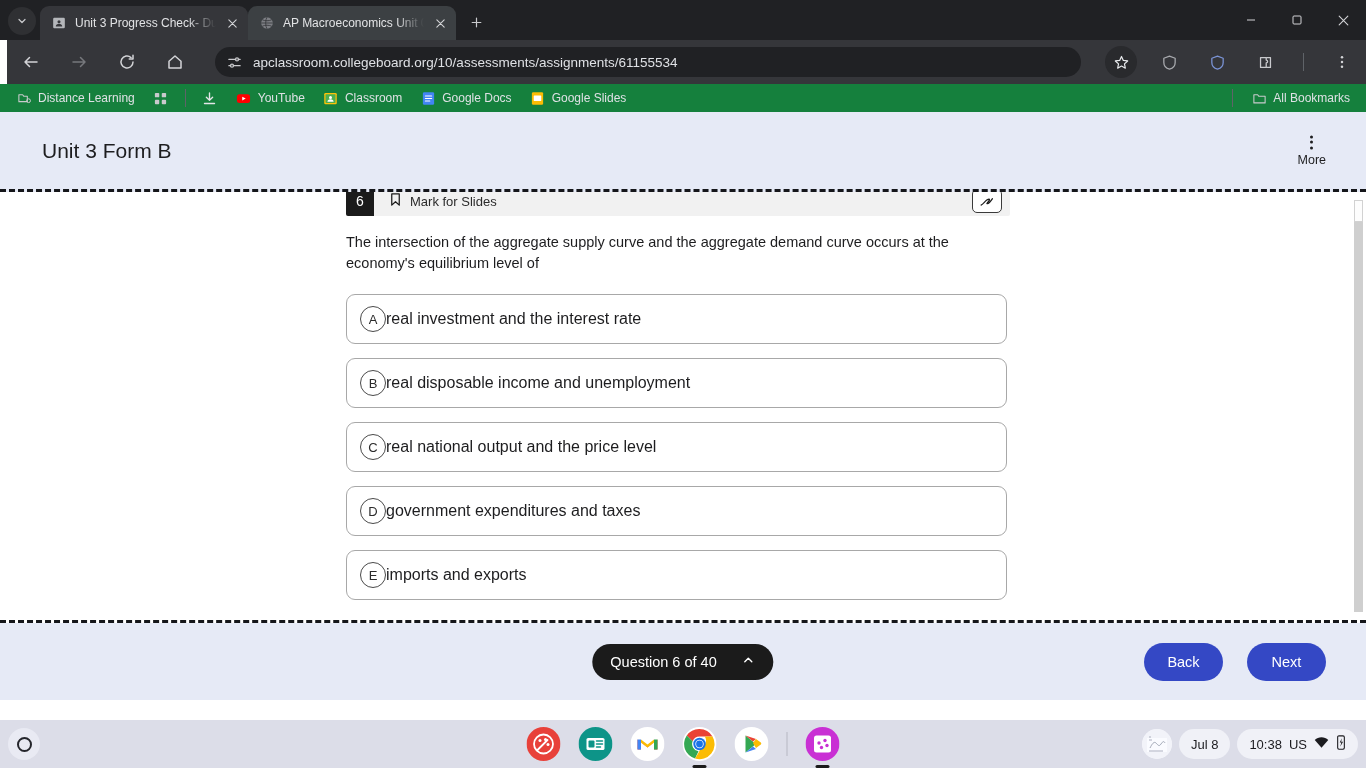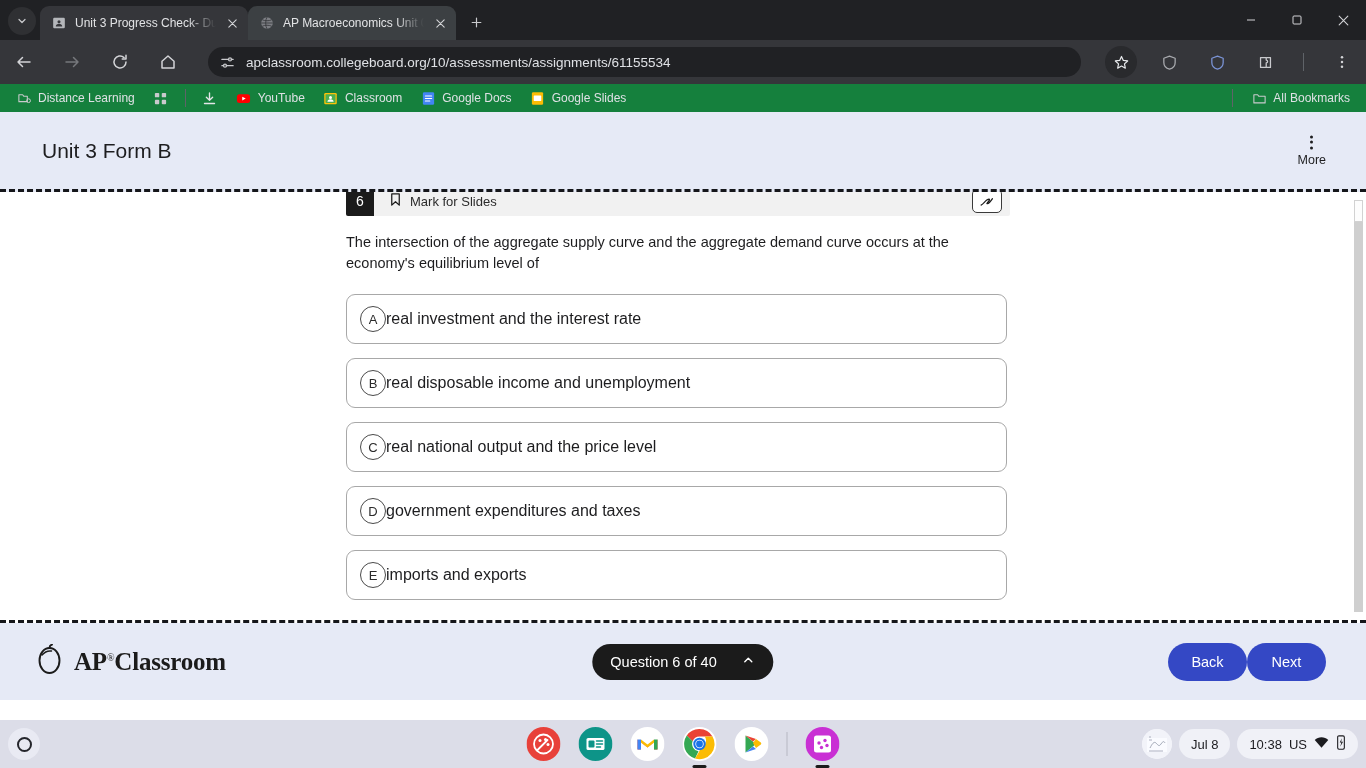--- a/index.html
+++ b/index.html
@@ -34,21 +34,21 @@
     flex: 1; -webkit-mask-image: linear-gradient(to right,#000 80%,transparent 100%);
             mask-image: linear-gradient(to right,#000 80%,transparent 100%);
   }
   .tab-close { width: 16px; height: 16px; flex: none; display:flex;align-items:center;justify-content:center;}
   .tab-newbtn { width: 28px; height: 28px; margin: 0 0 4px 6px; border-radius: 50%;
                 display:flex;align-items:center;justify-content:center; flex:none;}
   .winctl { position: absolute; right: 0; top: 0; height: 40px; display: flex; align-items: center; }
   .winctl div { width: 46px; height: 40px; display: flex; align-items: center; justify-content: center; }
 
   
-  .toolbar { height: 44px; background: #35363a; display: flex; align-items: center; padding: 0 8px; gap: 16px; }
+  .toolbar { height: 44px; background: #35363a; display: flex; align-items: center; padding: 0 8px; gap: 16px; margin-left: 7px; }
   .tb-btn { width: 32px; height: 32px; border-radius: 50%; display:flex;align-items:center;justify-content:center; flex:none;}
   .omnibox {
     flex: 1; height: 30px; background: #202124; border-radius: 16px; margin: 0 8px;
     display: flex; align-items: center; padding: 0 12px 0 8px; gap: 8px; min-width: 0;
   }
   .omni-icon { width: 22px; height: 22px; border-radius:50%; display:flex;align-items:center;justify-content:center; flex:none;}
   .omni-url { font-size: 13.5px; color: #dfe1e5; white-space: nowrap; overflow: hidden; flex: 1; }
   .tb-star { width: 32px; height: 32px; border-radius: 50%; background: #292a2d;
              display:flex;align-items:center;justify-content:center; flex:none; }
   .tb-sep { width: 1px; height: 18px; background: #5f6368; margin: 0 6px; flex:none;}
@@ -126,21 +126,21 @@
   }
   .logo { display: flex; align-items: center; gap: 11px; }
   .logo-text { font-family: "Liberation Serif", serif; font-size: 25px; font-weight: bold; color: #1b1b1b; letter-spacing: -0.2px;}
   .logo-text sup { font-size: 10px; vertical-align: super; font-weight: normal;}
   .qnav {
     position: absolute; left: 50%; transform: translateX(-50%);
     background: #1b1b1b; color: #fff; border-radius: 22px; height: 36px;
     display: flex; align-items: center; gap: 25px; padding: 0 18px;
     font-size: 14.5px;
   }
-  .footer-btns { position: absolute; right: 40px; display: flex; gap: 0; }
+  .footer-btns { position: absolute; right: 40px; display: flex; gap: 24px; }
   .pill {
     background: #3448c5; color: #fff; border: none; border-radius: 22px;
     height: 38px; width: 79px; font-size: 14.5px; font-family: "Liberation Sans", sans-serif;
   }
 
   
   .shelf { height: 48px; background: #dcdde8; display: flex; align-items: center;
            position: relative; }
   .launcher { position: absolute; left: 8px; width: 32px; height: 32px; border-radius: 50%;
               background: #e9eaf3; display: flex; align-items: center; justify-content: center; }
@@ -431,30 +431,20 @@
             <span class="choice-text">imports and exports</span>
           </div>
         </div>
 
         <div class="scrollbar"></div>
         <div class="scrollthumb"></div>
       </div>
     </div>
 
     <div class="apc-footer">
-      <div class="logo">
-        <span>
-          <svg width="27" height="32" viewBox="0 0 27 32">
-              <path d="M13.5 4C8 4 3.5 9.5 3.5 16.5S8 29 13.5 29 23.5 23.5 23.5 16.5 19 4 13.5 4z" fill="none" stroke="#1b1b1b" stroke-width="1.9"></path>
-              <path d="M13.5 4c0-2 1-3 2.5-3.4" fill="none" stroke="#1b1b1b" stroke-width="1.9" stroke-linecap="round"></path>
-              <path d="M6 11c2.5-3 6-4.5 9.5-4" fill="none" stroke="#1b1b1b" stroke-width="1.5" stroke-linecap="round"></path>
-            </svg>
-        </span>
-        <span class="logo-text"><span>AP</span><sup>®</sup><span>Classroom</span></span>
-      </div>
 
       <div class="qnav">
         <span>Question 6 of 40</span>
         <span>
           <svg width="14" height="14" viewBox="0 0 24 24">
               <path d="M6 15l6-6 6 6" fill="none" stroke="#fff" stroke-width="2.4" stroke-linecap="round" stroke-linejoin="round"></path>
             </svg>
         </span>
       </div>
 

